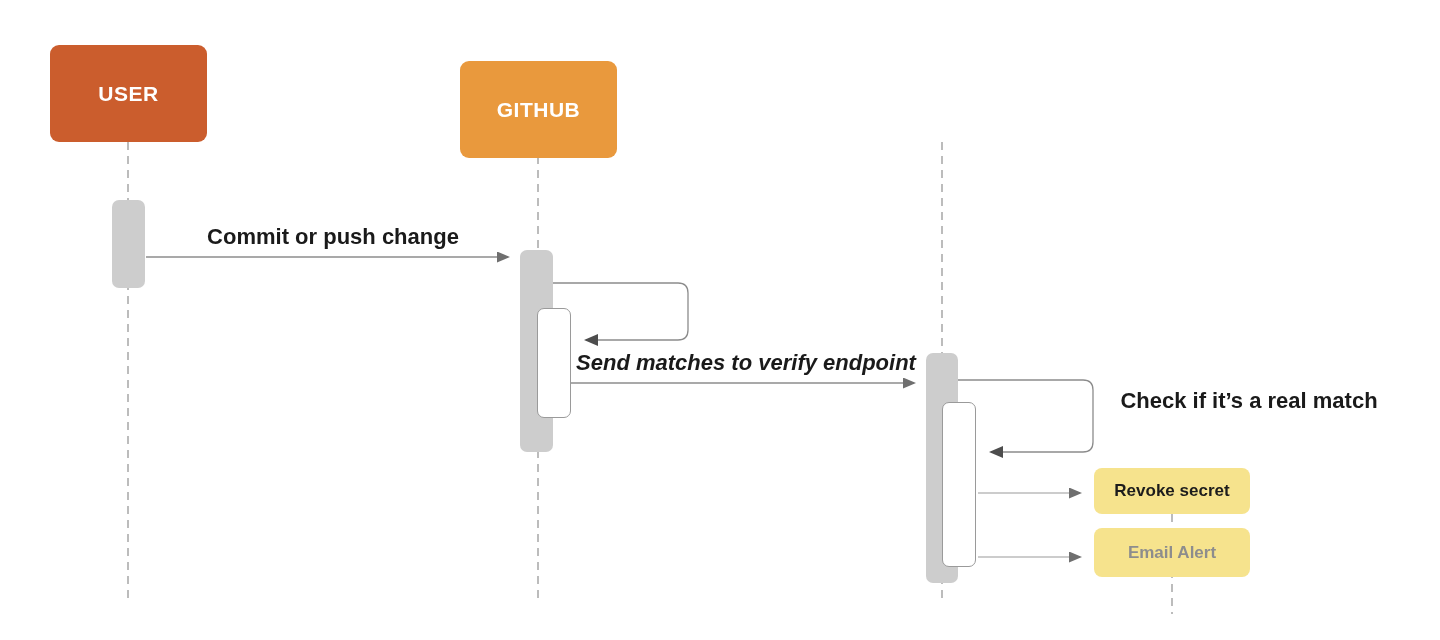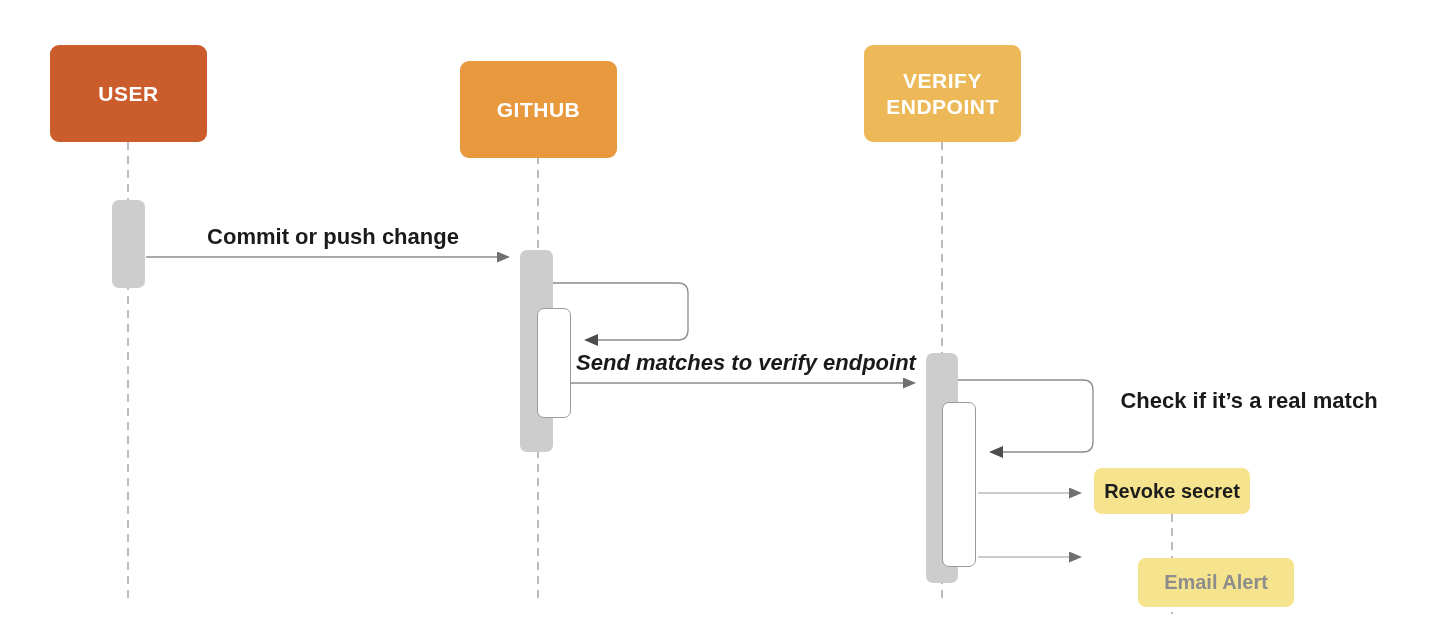--- a/index.html
+++ b/index.html
@@ -72,25 +72,25 @@
   .note {
     position: absolute;
     left: 1094px;
     width: 156px;
     background: #F6E38D;
     border-radius: 8px;
     display: flex;
     align-items: center;
     justify-content: center;
     font-weight: bold;
-    font-size: 20px;
+    font-size: 17px;
     z-index: 3;
   }
   .note-revoke { top: 468px; height: 46px; color: #1C1C1C; }
-  .note-email  { top: 558px; height: 49px; color: #8D8D8D; margin-left: 44px; }
+  .note-email  { top: 528px; height: 49px; color: #8D8D8D; }
 </style>
 </head>
 <body>
 
 <div class="canvas">
 
   <svg class="lines-layer" viewBox="0 0 1440 640">
     <defs>
       <marker id="ah-gray" markerUnits="userSpaceOnUse" markerWidth="13" markerHeight="11" refX="11" refY="5.5" orient="auto">
         <path d="M0,0 L13,5.5 L0,11 z" fill="#6F6F6F"></path>
@@ -116,23 +116,20 @@
     <line x1="978" y1="493" x2="1080" y2="493" stroke="#9A9A9A" stroke-width="1.2" marker-end="url(#ah-gray)"></line>
     <line x1="978" y1="557" x2="1080" y2="557" stroke="#9A9A9A" stroke-width="1.2" marker-end="url(#ah-gray)"></line>
   </svg>
 
   <div class="actor actor-user">
     <span>USER</span>
   </div>
   <div class="actor actor-github">
     <span>GITHUB</span>
   </div>
-  <div class="actor actor-verify">
-    <span>VERIFY ENDPOINT</span>
-  </div>
 
   <div class="activation act-user"></div>
   <div class="activation act-github"></div>
   <div class="activation act-verify"></div>
 
   <div class="nested nest-github"></div>
   <div class="nested nest-verify"></div>
 
   <div class="msg-label lbl-commit">Commit or push change</div>
   <div class="msg-label lbl-send">Send matches to verify endpoint</div>

